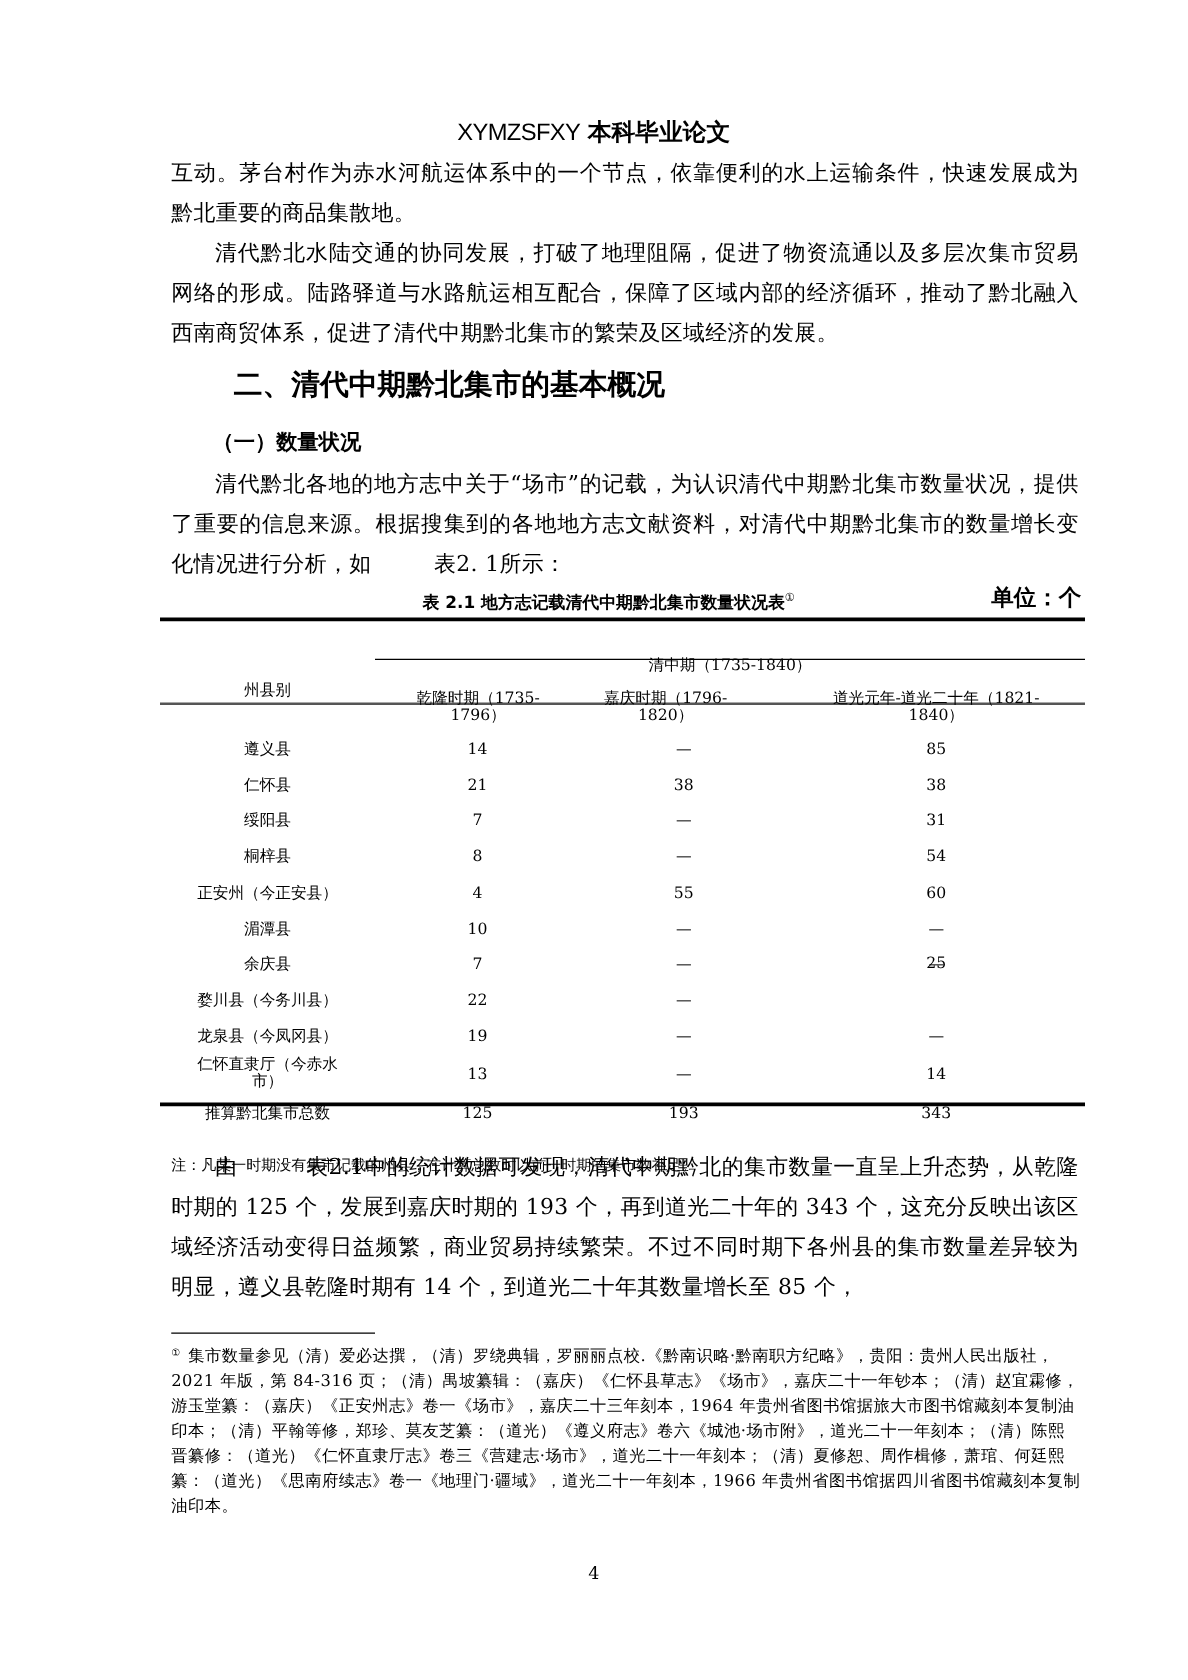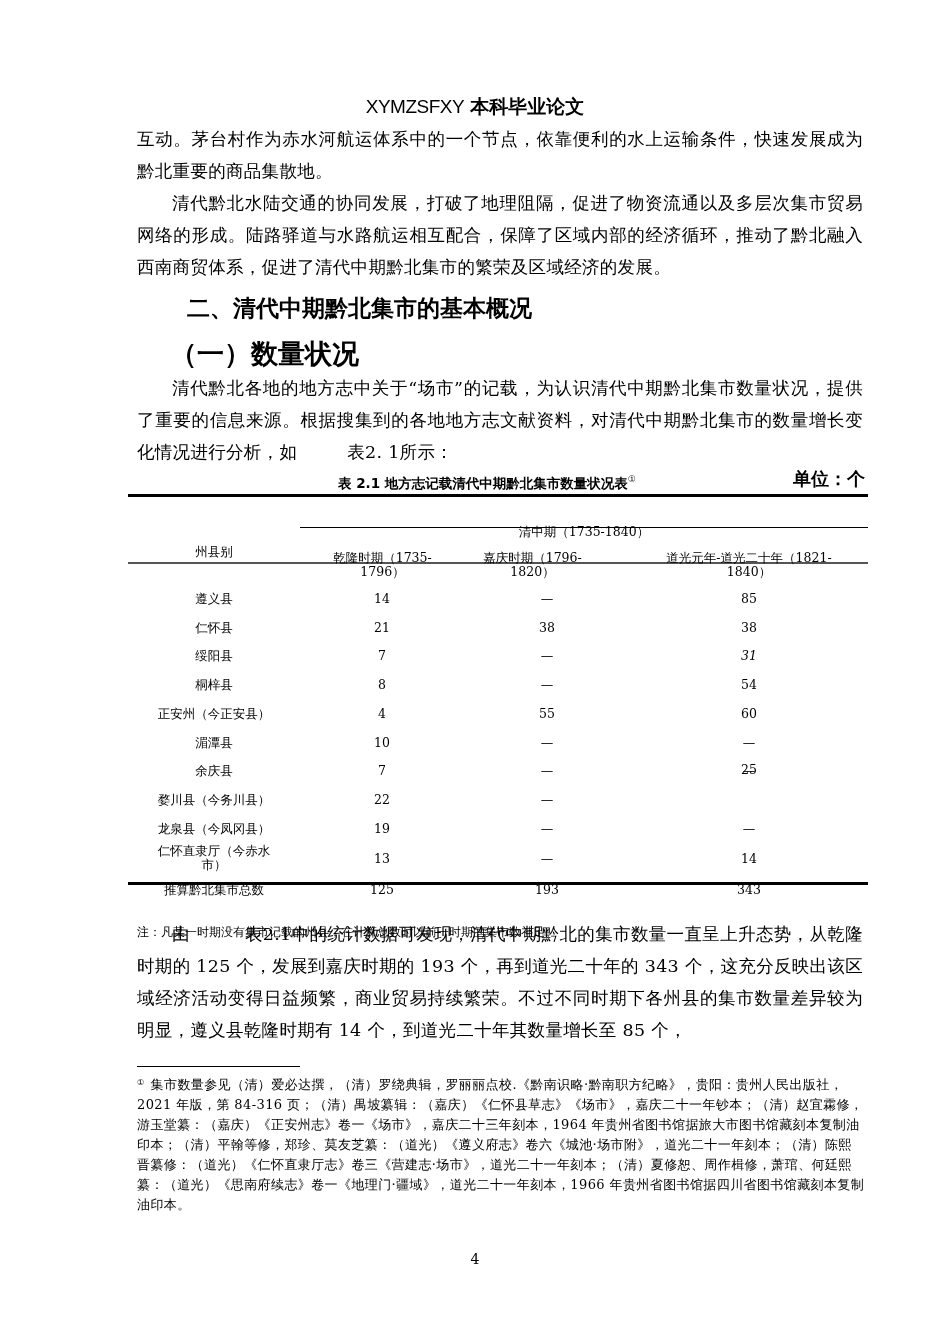--- a/index.html
+++ b/index.html
@@ -4,21 +4,21 @@
 <style>
   html, body { margin: 0; padding: 0; background: #ffffff; }
   body { width: 950px; height: 1344px; position: relative; overflow: hidden; color: #000; font-family: "DejaVu Serif", "Liberation Serif", serif; }
   .abs { position: absolute; }
   .header { left: 0; width: 950px; top: 93px; text-align: center; font-size: 19px; line-height: 26px; }
   .header .latin { font-family: "Liberation Sans", sans-serif; font-stretch: condensed; letter-spacing: -0.5px; }
   .header .cn { font-family: "DejaVu Sans", sans-serif; font-weight: bold; }
   .para { left: 137px; width: 726px; font-size: 17.5px; line-height: 32px; letter-spacing: 0.3px; text-align: justify; }
   .indent { text-indent: 35px; }
   .h2 { left: 187px; top: 293px; font-family: "DejaVu Sans", sans-serif; font-size: 23px; line-height: 30px; font-weight: bold; }
-  .h3 { left: 170px; top: 340px; font-family: "DejaVu Sans", sans-serif; font-size: 27px; line-height: 28px; font-weight: bold; }
+  .h3 { left: 170px; top: 340px; font-family: "DejaVu Sans", sans-serif; font-size: 17px; line-height: 28px; font-weight: bold; }
   .caption { left: 338px; top: 470px; font-family: "DejaVu Sans", sans-serif; font-size: 13.5px; font-weight: bold; line-height: 18px; }
   .caption sup { font-size: 9px; font-weight: normal; }
   .unit { left: 793px; top: 470px; font-family: "DejaVu Sans", sans-serif; font-size: 18px; font-weight: bold; line-height: 18px; }
   .rule-thick { height: 3px; background: #000; }
   .rule-thin { height: 1px; background: #000; }
   .rule-gray { height: 2px; background: #555; }
   .cell { position: absolute; text-align: center; font-size: 12.5px; line-height: 14px; margin-top: 20px; }
   .note { left: 137px; top: 896px; font-size: 12px; line-height: 16px; margin-top: 28px; }
   .fn-rule { left: 137px; top: 1066px; width: 163px; height: 1px; background: #000; }
   .footnote { left: 137px; top: 1073px; width: 728px; font-size: 13px; line-height: 20px; letter-spacing: 0.4px; }
@@ -81,21 +81,21 @@
   <div>
     <div class="cell" style="left:128px; width:172px; top:601px;">仁怀县</div>
     <div class="cell" style="left:332px; width:100px; top:601px;">21</div>
     <div class="cell" style="left:497px; width:100px; top:601px;">38</div>
     <div class="cell" style="left:699px; width:100px; top:601px;">38</div>
   </div>
   <div>
     <div class="cell" style="left:128px; width:172px; top:629px;">绥阳县</div>
     <div class="cell" style="left:332px; width:100px; top:629px;">7</div>
     <div class="cell" style="left:497px; width:100px; top:629px;">—</div>
-    <div class="cell" style="left:699px; width:100px; top:629px;font-style:italic;">31</div>
+    <div class="cell" style="left:699px; width:100px; top:629px;">31</div>
   </div>
   <div>
     <div class="cell" style="left:128px; width:172px; top:658px;">桐梓县</div>
     <div class="cell" style="left:332px; width:100px; top:658px;">8</div>
     <div class="cell" style="left:497px; width:100px; top:658px;">—</div>
     <div class="cell" style="left:699px; width:100px; top:658px;">54</div>
   </div>
   <div>
     <div class="cell" style="left:128px; width:172px; top:687px;">正安州（今正安县）</div>
     <div class="cell" style="left:332px; width:100px; top:687px;">4</div>

